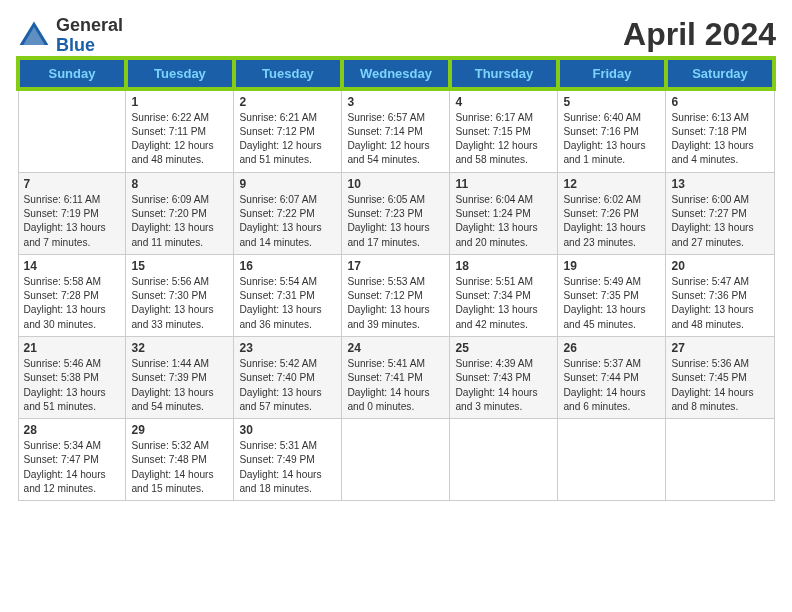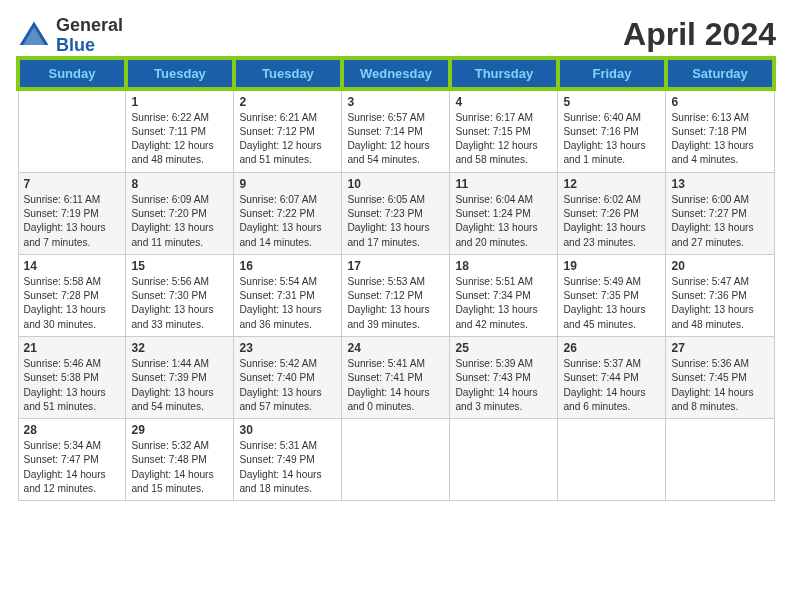--- a/index.html
+++ b/index.html
@@ -298,21 +298,21 @@
         </td>
         <td>
           <span class="day-num">24</span>
           <div class="cell-text">Sunrise: 5:41 AM</div>
           <div class="cell-text">Sunset: 7:41 PM</div>
           <div class="cell-text">Daylight: 14 hours</div>
           <div class="cell-text">and 0 minutes.</div>
         </td>
         <td>
           <span class="day-num">25</span>
-          <div class="cell-text">Sunrise: 5:39 AM</div>
+          <div class="cell-text">Sunrise: 4:39 AM</div>
           <div class="cell-text">Sunset: 7:43 PM</div>
           <div class="cell-text">Daylight: 14 hours</div>
           <div class="cell-text">and 3 minutes.</div>
         </td>
         <td>
           <span class="day-num">26</span>
           <div class="cell-text">Sunrise: 5:37 AM</div>
           <div class="cell-text">Sunset: 7:44 PM</div>
           <div class="cell-text">Daylight: 14 hours</div>
           <div class="cell-text">and 6 minutes.</div>

